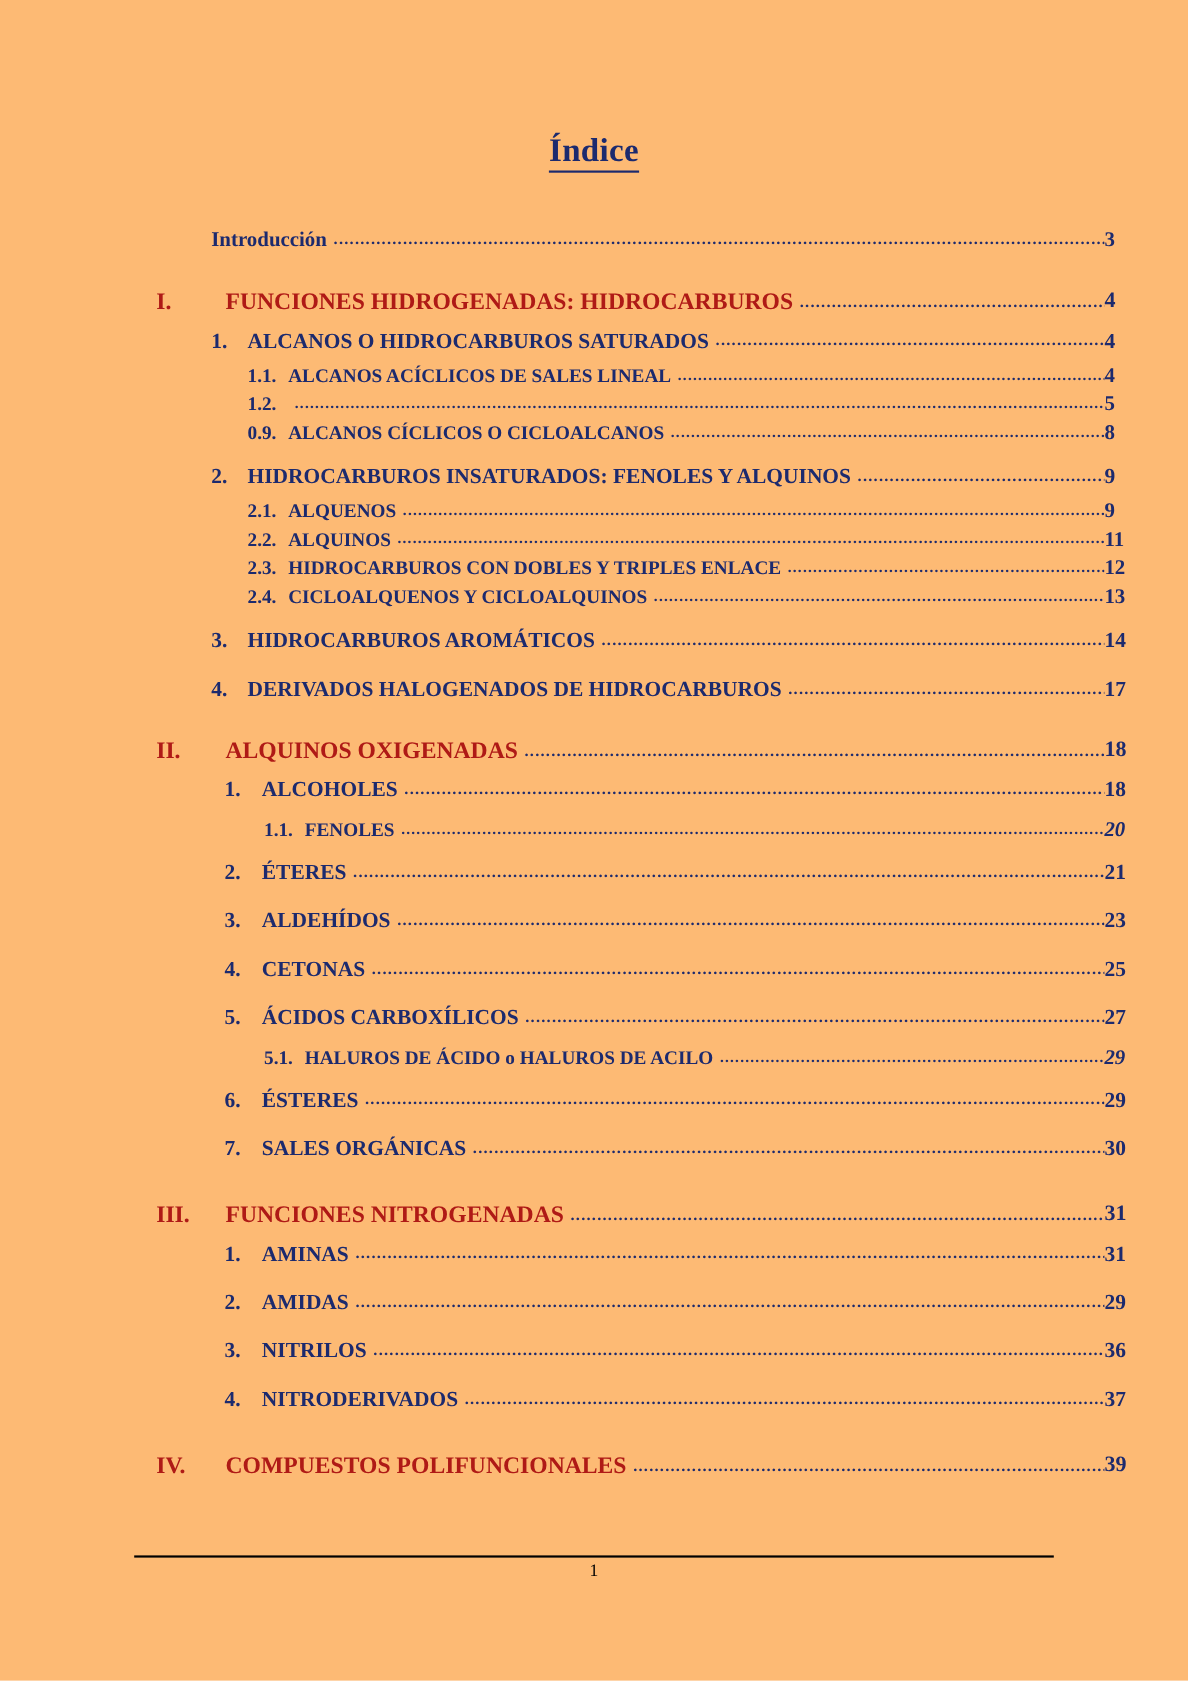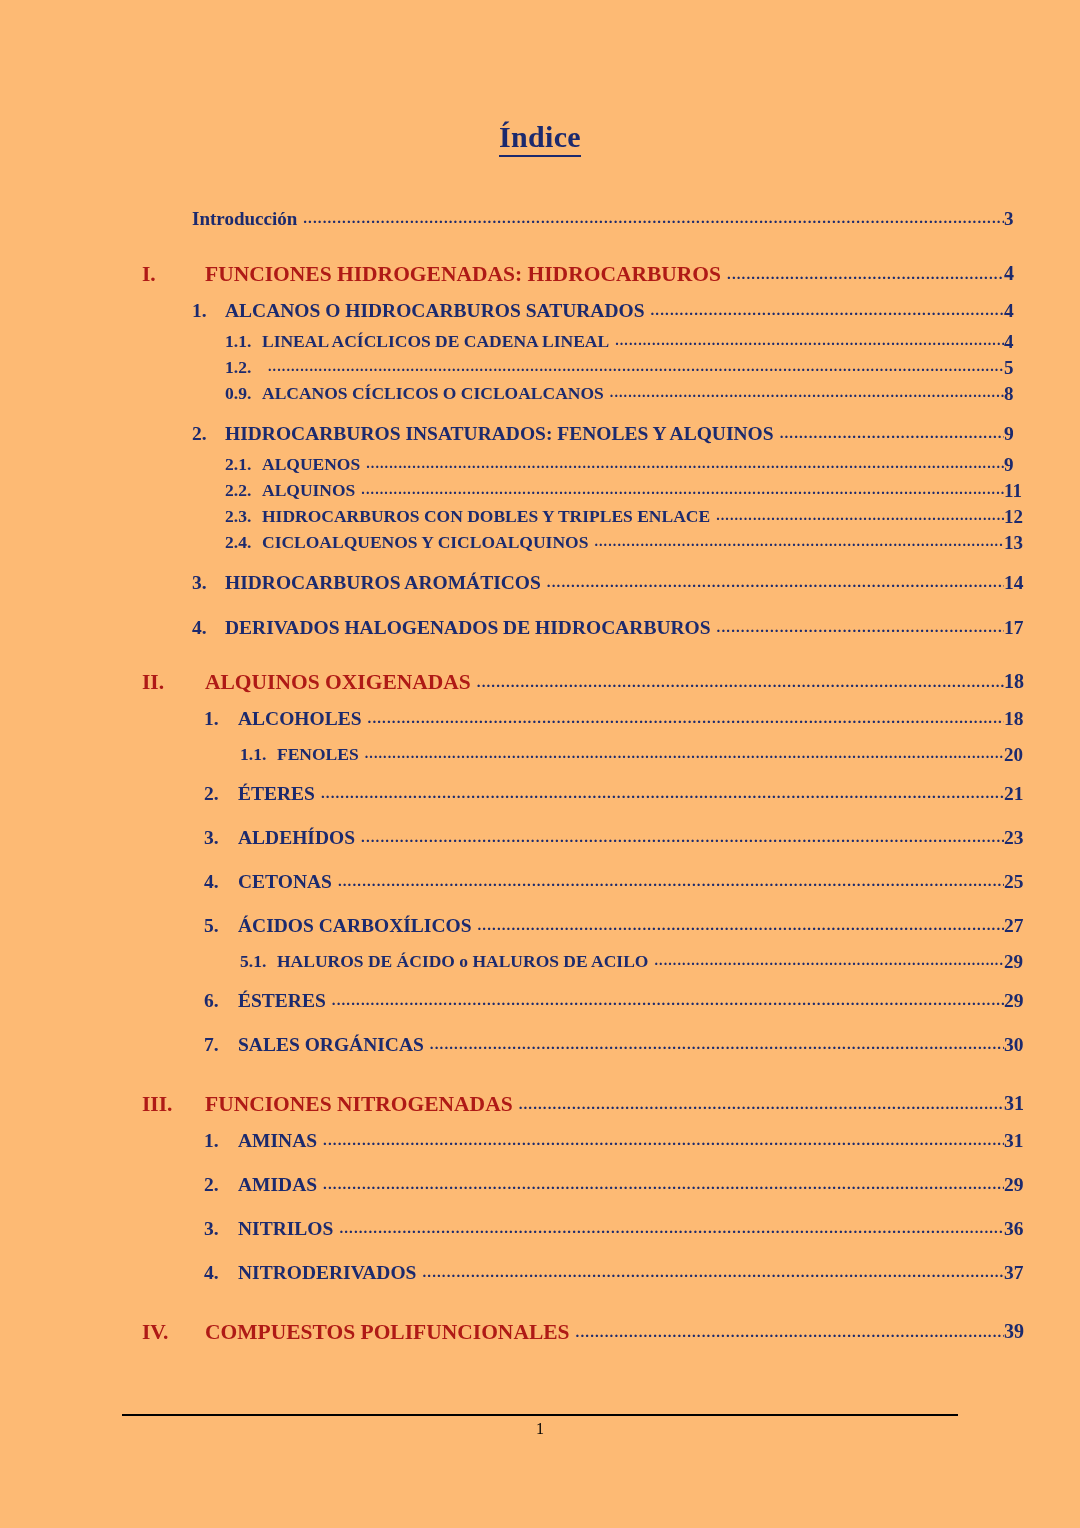--- a/index.html
+++ b/index.html
@@ -154,21 +154,21 @@
   
   .lvl-3w {
     padding-left: 240px;
     color: #1c2a6e;
     font-size: 17.5px;
     font-weight: bold;
     height: 31px;
   }
   .lvl-3w .num { width: 37px; }
   .lvl-3w .leader { color: #1c2a6e; font-size: 14px; }
-  .lvl-3w .pageno { color: #1c2a6e; font-size: 19px; }
+  .lvl-3w .pageno { color: #1c2a6e; font-size: 19px; font-style: italic; }
 
   
   .gap-lg { height: 22px; }
   .gap-md { height: 14px; }
   .gap-sm { height: 8px; }
 
   
   .footer-rule {
     position: absolute;
     left: 122px;
@@ -209,21 +209,21 @@
         <span class="pageno">4</span>
       </div>
       <div class="toc-row lvl-2">
         <span class="num">1.</span>
         <span class="label">ALCANOS O HIDROCARBUROS SATURADOS</span>
         <span class="leader"></span>
         <span class="pageno">4</span>
       </div>
       <div class="toc-row lvl-3">
         <span class="num">1.1.</span>
-        <span class="label">LINEAL ACÍCLICOS DE CADENA LINEAL</span>
+        <span class="label">ALCANOS ACÍCLICOS DE SALES LINEAL</span>
         <span class="leader"></span>
         <span class="pageno">4</span>
       </div>
       <div class="toc-row lvl-3">
         <span class="num">1.2.</span>
         <span class="leader"></span>
         <span class="pageno">5</span>
       </div>
       <div class="toc-row lvl-3">
         <span class="num">0.9.</span>

